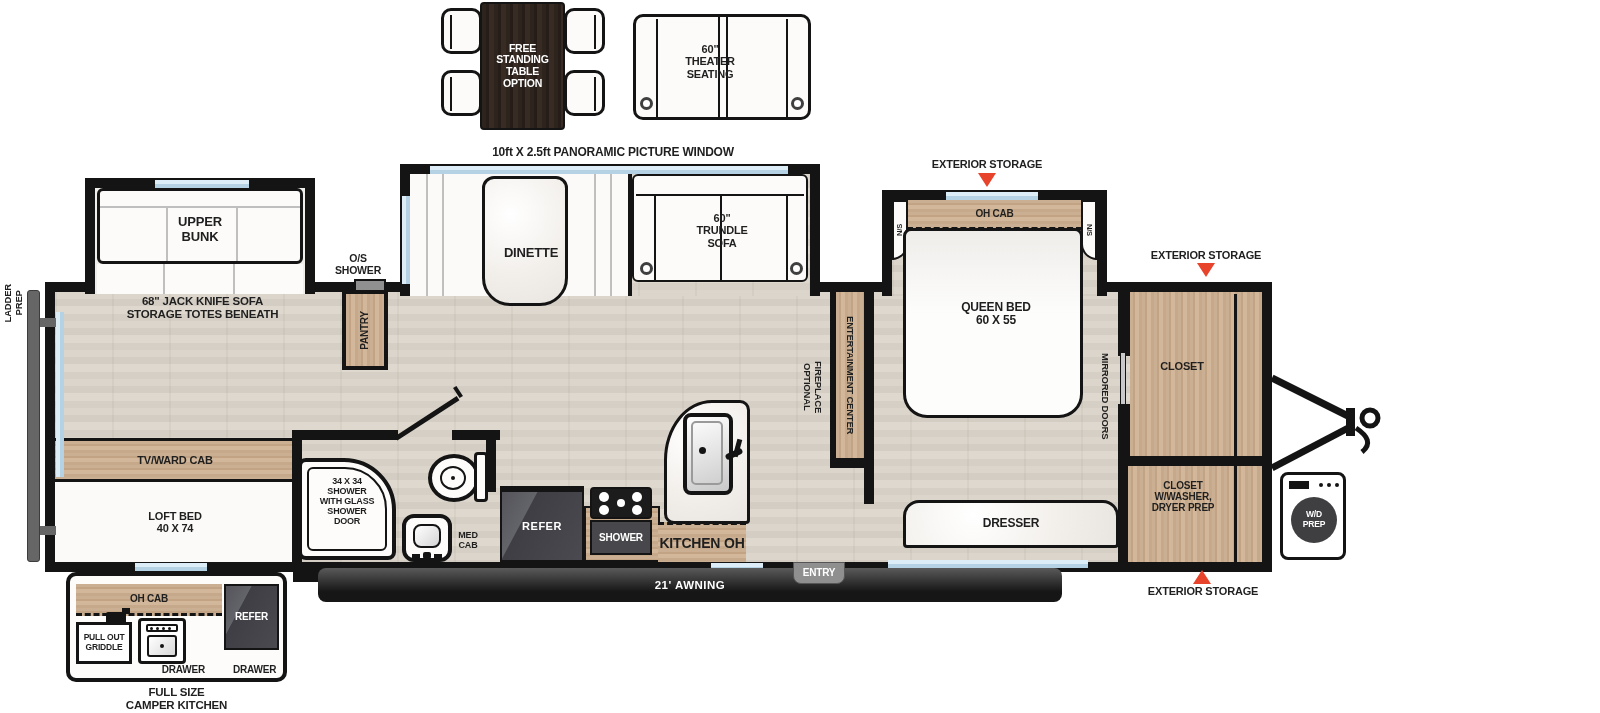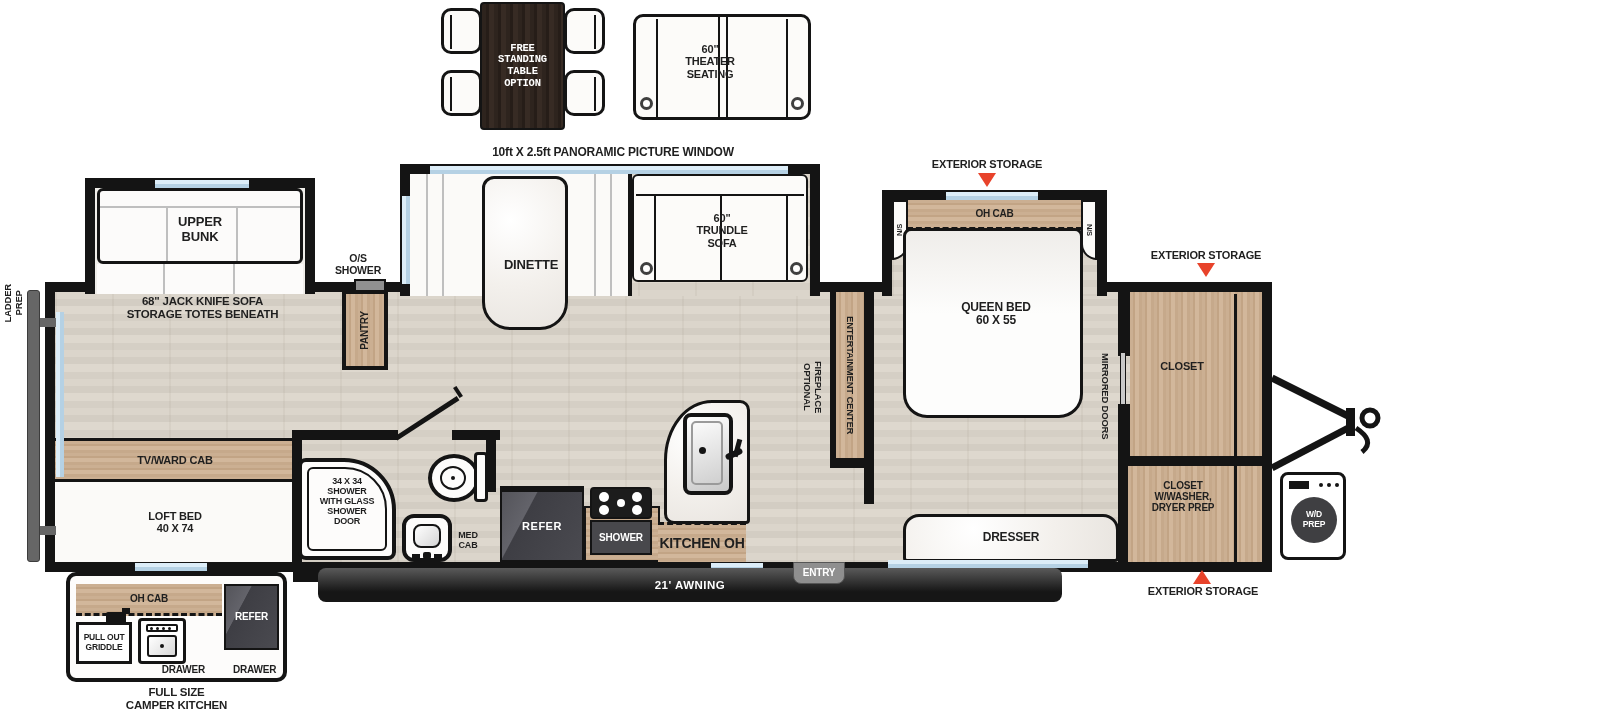--- a/index.html
+++ b/index.html
@@ -14,21 +14,21 @@
   .woodv{background:repeating-linear-gradient(90deg,#cbaf92 0 3px,#c2a485 3px 5px,#d2b79b 5px 9px,#c6a98b 9px 12px);}
   .win{background:linear-gradient(180deg,#dcedf8 0 45%,#b5d1e4 45%);}
   .winv{background:linear-gradient(90deg,#dcedf8 0 45%,#b5d1e4 45%);}
   .whitebox{background:#fcfbf9;border:3px solid #141414;}
   .lbl{font-weight:700;color:#1f1f1f;text-align:center;white-space:pre-line;line-height:1.12;letter-spacing:-0.2px;}
   .white{color:#fff;}
   .vrl{writing-mode:vertical-rl;}
   .vlr{writing-mode:vertical-lr;}
   .flip{transform:rotate(180deg);}
   .ctr{display:flex;align-items:center;justify-content:center;}
-  .darkwood{background:repeating-linear-gradient(90deg,#2e241e 0 4px,#261d18 4px 7px,#372b24 7px 12px);font-family:Liberation Mono, monospace;}
+  .darkwood{background:repeating-linear-gradient(90deg,#2e241e 0 4px,#261d18 4px 7px,#372b24 7px 12px);}
   .appl{background:linear-gradient(118deg,#54545a 0%,#63636a 30%,#3e3e44 31%,#4a4a50 100%);}
   .tri-d{width:0;height:0;border-left:9px solid transparent;border-right:9px solid transparent;border-top:14px solid #e8432b;}
   .tri-u{width:0;height:0;border-left:9px solid transparent;border-right:9px solid transparent;border-bottom:14px solid #e8432b;}
   .gline{background:#bfbfbf;}
   .kline{background:#141414;}
   .cup{border:3px solid #3f3f3f;border-radius:50%;background:#fff;}
   .marble{background:radial-gradient(circle at 32% 28%, #ffffff 0%, #f3f0ec 55%, #e9e5e0 100%);}
 </style>
 </head>
 <body>
@@ -96,21 +96,21 @@
       <div class="abs kline" style="left:20px;top:18px;width:2px;height:86px;"></div>
       <div class="abs kline" style="left:152px;top:18px;width:2px;height:86px;"></div>
       <div class="abs kline" style="left:86px;top:18px;width:2px;height:86px;"></div>
       <div class="abs cup" style="left:6px;top:86px;width:13px;height:13px;"></div>
       <div class="abs cup" style="left:156px;top:86px;width:13px;height:13px;"></div>
       <div class="abs lbl" style="left:28px;top:36px;width:120px;font-size:11px;">60"
 TRUNDLE
 SOFA</div>
     </div>
   </div>
-  <div class="abs marble ctr" style="left:482px;top:176px;width:86px;height:154px;border:3px solid #141414;border-radius:12px 12px 28px 28px;padding-left:12px;">
+  <div class="abs marble ctr" style="left:482px;top:176px;width:86px;height:130px;border:3px solid #141414;border-radius:12px 12px 28px 28px;padding-left:12px;">
     <div class="lbl" style="font-size:13px;margin-top:24px;">DINETTE</div>
   </div>
 
   <div class="abs floor" style="left:882px;top:190px;width:225px;height:106px;border:10px solid #141414;border-bottom:none;">
     <div class="abs woodh ctr" style="left:15px;top:0;width:175px;height:30px;border-bottom:3px dashed #141414;">
       <div class="lbl" style="font-size:10px;">OH CAB</div>
     </div>
     <div class="abs ctr" style="left:0;top:0;width:16px;height:60px;background:#fcfbf9;border:2px solid #141414;border-radius:0 0 18px 0;">
       <div class="lbl vrl flip" style="font-size:7.5px;">N/S</div>
     </div>
@@ -203,21 +203,21 @@
     <div class="lbl vrl" style="font-size:9.5px;">ENTERTAINMENT CENTER</div>
   </div>
   <div class="abs wall" style="left:864px;top:292px;width:10px;height:166px;"></div>
   <div class="abs wall" style="left:830px;top:458px;width:44px;height:10px;"></div>
   <div class="abs wall" style="left:864px;top:468px;width:10px;height:36px;"></div>
   <div class="abs ctr" style="left:794px;top:322px;width:36px;height:130px;">
     <div class="lbl vlr" style="font-size:9.5px;">OPTIONAL
 FIREPLACE</div>
   </div>
 
-  <div class="abs marble ctr" style="left:903px;top:514px;width:216px;height:48px;border:3px solid #141414;border-radius:16px 16px 4px 4px;">
+  <div class="abs marble ctr" style="left:903px;top:500px;width:216px;height:48px;border:3px solid #141414;border-radius:16px 16px 4px 4px;">
     <div class="lbl" style="font-size:12px;">DRESSER</div>
   </div>
   <div class="abs ctr" style="left:1094px;top:330px;width:22px;height:132px;">
     <div class="lbl vrl" style="font-size:9.5px;">MIRRORED DOORS</div>
   </div>
 
   <div class="abs woodv" style="left:1130px;top:292px;width:132px;height:166px;"></div>
   <div class="abs wall" style="left:1118px;top:292px;width:12px;height:64px;"></div>
   <div class="abs" style="left:1120px;top:352px;width:6px;height:56px;background:#c9c9c9;border:1px solid #141414;"></div>
   <div class="abs wall" style="left:1118px;top:404px;width:12px;height:62px;"></div>

